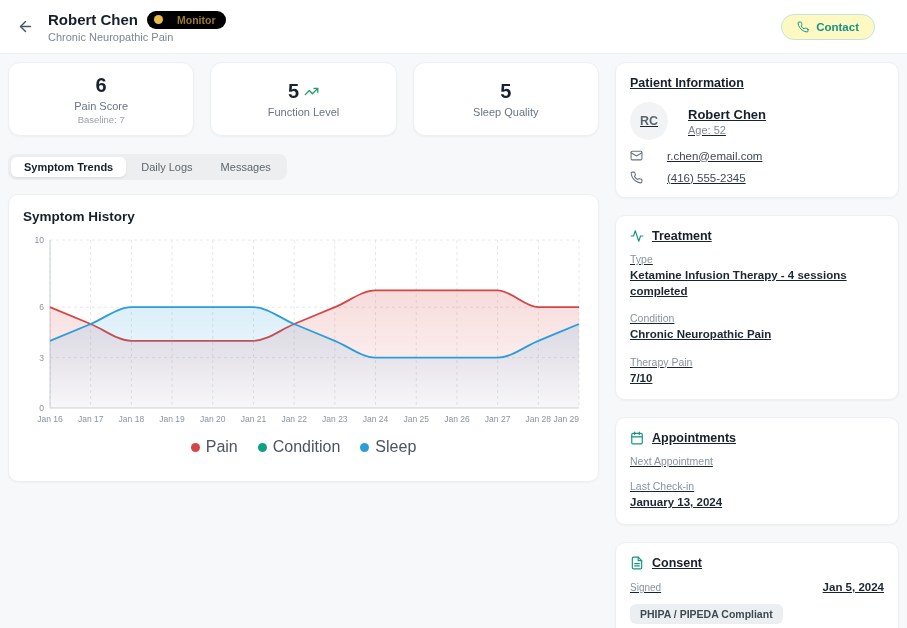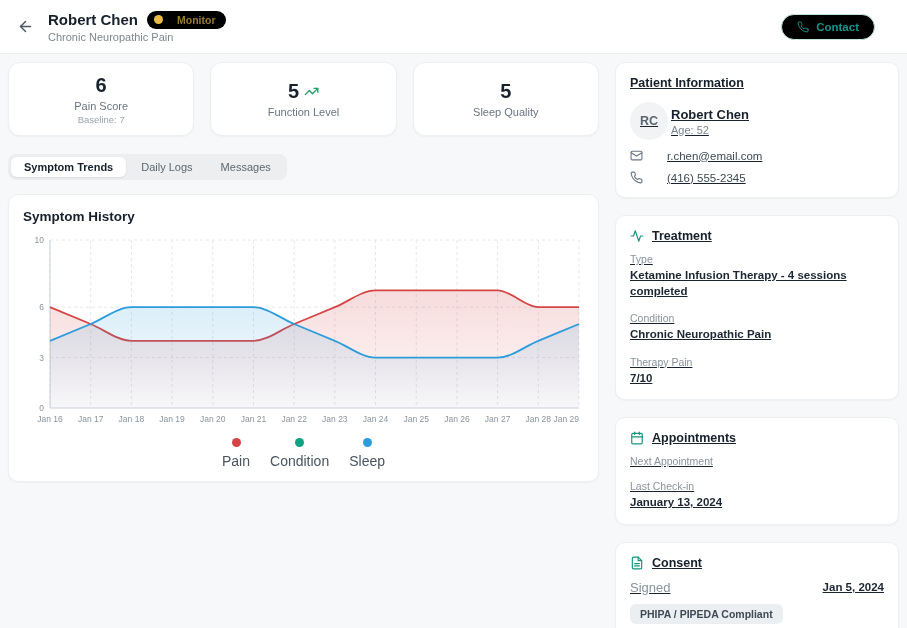--- a/index.html
+++ b/index.html
@@ -24,21 +24,21 @@
   .monitor-badge {
     display:inline-flex; align-items:center; gap:14px;
     background:#000000; border-radius:11px; padding:3px 10px 3px 7px;
     font-size:10.5px; font-weight:700; color:#997b2e;
   }
   .monitor-dot { width:9px; height:9px; border-radius:50%; background:#e9bc4a; }
   .header-sub { font-size:11px; color:#7d8790; margin-top:2px; }
   .contact-btn {
     margin-left:auto; margin-right:22px;
     display:inline-flex; align-items:flex-end; gap:7px;
-    background:#000000; border:1px solid #c2e4dd; border-radius:16px;
+    background:#fef9c3; border:1px solid #c2e4dd; border-radius:16px;
     padding:6px 15px; font-size:11.5px; font-weight:700; color:#17948a;
     font-family:inherit; cursor:pointer;
   }
   
   .main { display:flex; gap:16px; padding:8px; }
   .left-col { width:591px; flex:none; }
   .right-col { width:284px; flex:none; }
   .card {
     background:#fff; border:1px solid #edf0f2; border-radius:10px;
     box-shadow:0 1px 2px rgba(16,24,40,.04);
@@ -64,28 +64,28 @@
   }
   .tab.active {
     background:#fff; color:#16202b; font-weight:700;
     box-shadow:0 1px 2px rgba(0,0,0,.08);
   }
   
   .chart-card { margin-top:14px; height:288px; padding:14px; }
   .chart-title { font-size:13.5px; font-weight:700; color:#16202b; }
   .chart-wrap { margin-top:8px; }
   .legend { display:flex; justify-content:center; gap:20px; margin-top:6px; }
-  .legend-item { display:flex; align-items:center; gap:6px; font-size:14px; color:#4a5560;flex-direction:column; }
+  .legend-item { display:flex; align-items:center; gap:6px; font-size:16px; color:#4a5560; }
   .legend-dot { width:9px; height:9px; border-radius:50%; }
   
   .side-card { padding:13px 14px; margin-bottom:17px;text-decoration:underline; }
   .side-title { font-size:12.5px; font-weight:700; color:#16202b; }
   .side-head { display:flex; align-items:center; gap:8px; margin-bottom:10px; color:#14957d; }
   .side-head .side-title { margin-bottom:0; }
-  .avatar-row { display:flex; align-items:center; gap:3px; margin-top:12px; }
+  .avatar-row { display:flex; align-items:center; gap:20px; margin-top:12px; }
   .avatar {
     width:38px; height:38px; border-radius:50%; background:#f1f3f5;
     display:flex; align-items:center; justify-content:center;
     font-size:12.5px; font-weight:600; color:#5b6570;
   }
   .avatar-name { font-size:13px; font-weight:700; color:#16202b; }
   .avatar-age { font-size:11px; color:#7d8790; margin-top:2px; }
   .contact-row { display:flex; align-items:center; gap:24px; margin-top:9px; color:#6a7582; }
   .contact-row:first-of-type { margin-top:14px; }
   .contact-text { font-size:11.5px; color:#3f4a54; }
@@ -323,20 +323,20 @@
           <svg width="14" height="14" viewBox="0 0 24 24" fill="none" stroke="currentColor" stroke-width="2" stroke-linecap="round" stroke-linejoin="round">
               <path d="M14 2H6a2 2 0 0 0-2 2v16a2 2 0 0 0 2 2h12a2 2 0 0 0 2-2V8z"></path>
               <polyline points="14 2 14 8 20 8"></polyline>
               <line x1="16" y1="13" x2="8" y2="13"></line>
               <line x1="16" y1="17" x2="8" y2="17"></line>
             </svg>
         </span>
         <span class="side-title" style="color:#16202b;">Consent</span>
       </div>
       <div class="signed-row">
-        <span class="field-label" style="font-size:13px;">Signed</span>
+        <span class="field-label" style="font-size:10px;">Signed</span>
         <span class="field-value" style="margin-top:0;">Jan 5, 2024</span>
       </div>
       <span class="consent-badge">PHIPA / PIPEDA Compliant</span>
     </div>
 
   </div>
 </div>
 
 </body></html>

